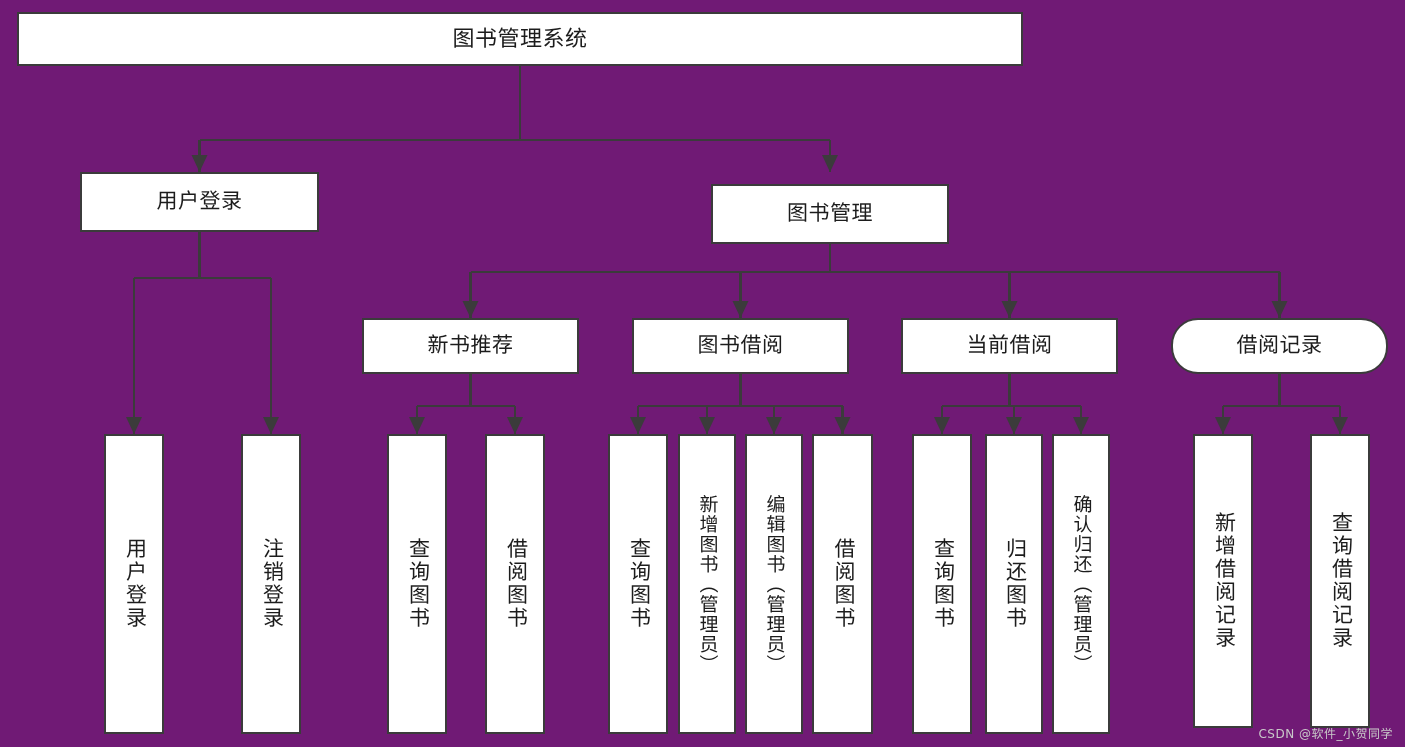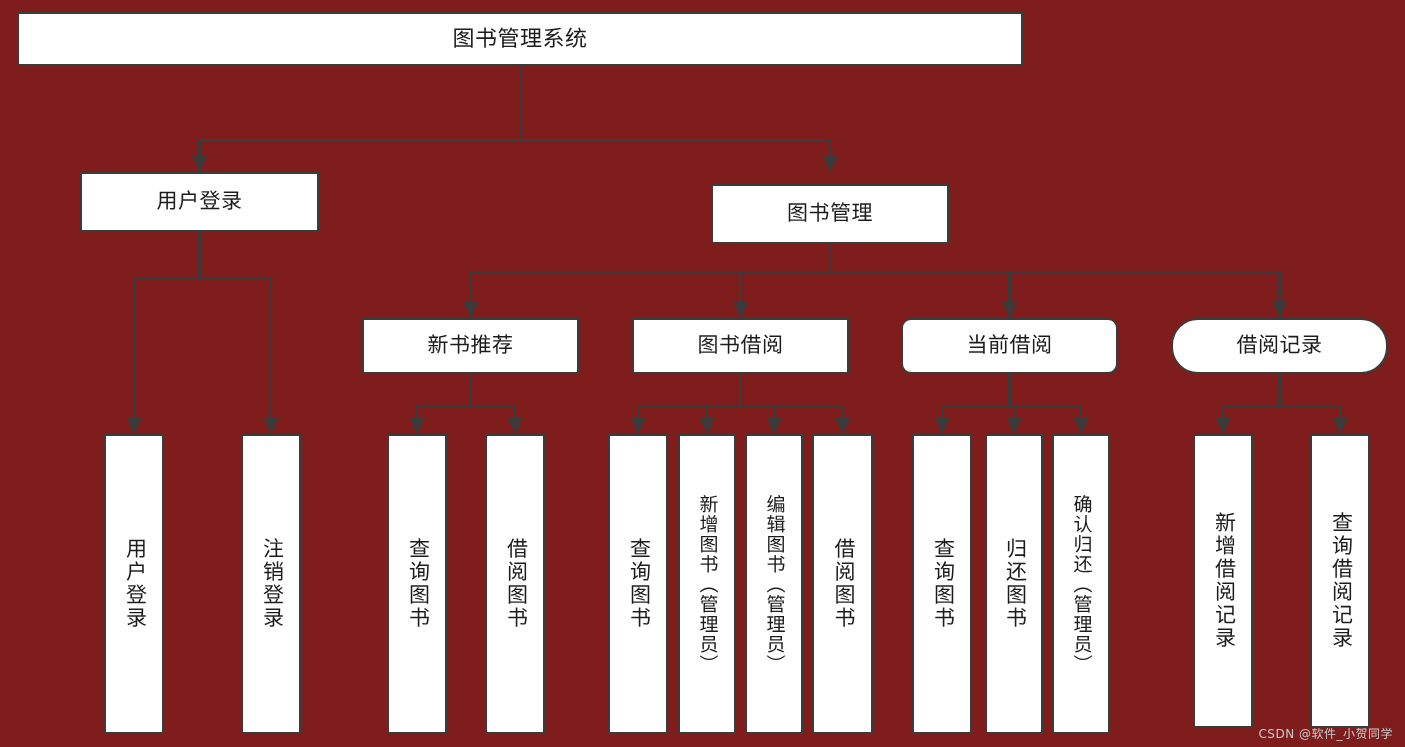--- a/index.html
+++ b/index.html
@@ -8,21 +8,21 @@
     padding: 0;
     background: #ffffff;
   }
   body {
     font-family: "DejaVu Sans", "Liberation Sans", sans-serif;
   }
   #diagram-root {
     position: relative;
     width: 1405px;
     height: 747px;
-    background: #7f1d1d;
+    background: #701a75;
     overflow: hidden;
   }
   #edge-layer {
     position: absolute;
     left: 0;
     top: 0;
     width: 1405px;
     height: 747px;
     pointer-events: none;
   }
@@ -149,21 +149,21 @@
     </div>
     <div class="node horiz" style="left: 711px; top: 184px; width: 238px; height: 60px;">
       <span class="node-label">图书管理</span>
     </div>
     <div class="node horiz" style="left: 362px; top: 318px; width: 217px; height: 56px;">
       <span class="node-label">新书推荐</span>
     </div>
     <div class="node horiz" style="left: 632px; top: 318px; width: 217px; height: 56px;">
       <span class="node-label">图书借阅</span>
     </div>
-    <div class="node horiz" style="left: 901px; top: 318px; width: 217px; height: 56px; border-radius: 10px;">
+    <div class="node horiz" style="left: 901px; top: 318px; width: 217px; height: 56px;">
       <span class="node-label">当前借阅</span>
     </div>
     <div class="node horiz" style="left: 1171px; top: 318px; width: 217px; height: 56px; border-radius: 27px;">
       <span class="node-label">借阅记录</span>
     </div>
     <div class="node vert" style="left: 104px; top: 434px; width: 60px; height: 300px;">
       <span class="node-label">用户登录</span>
     </div>
     <div class="node vert" style="left: 241px; top: 434px; width: 60px; height: 300px;">
       <span class="node-label">注销登录</span>

